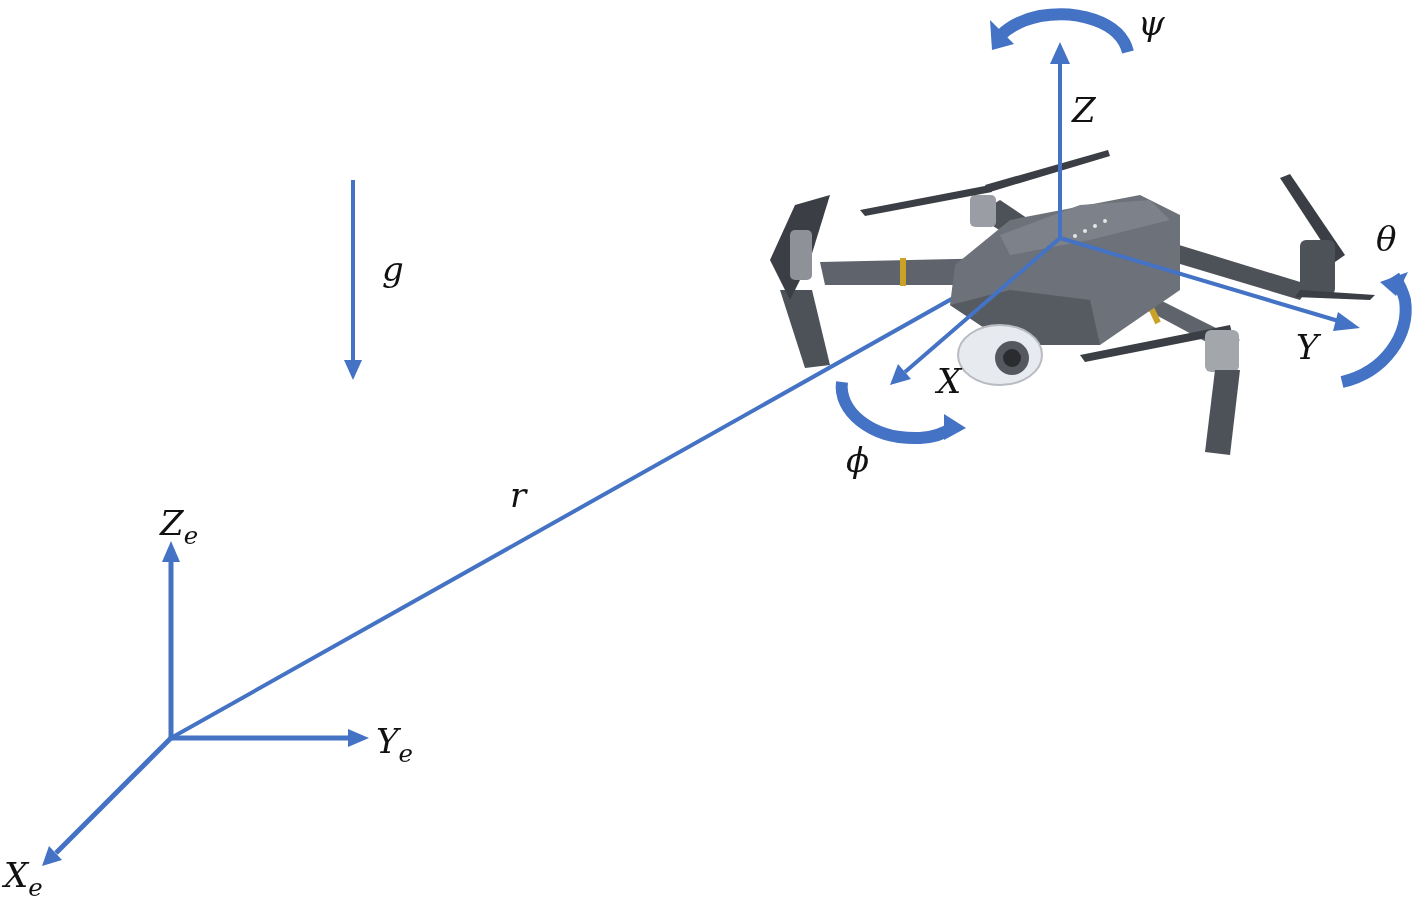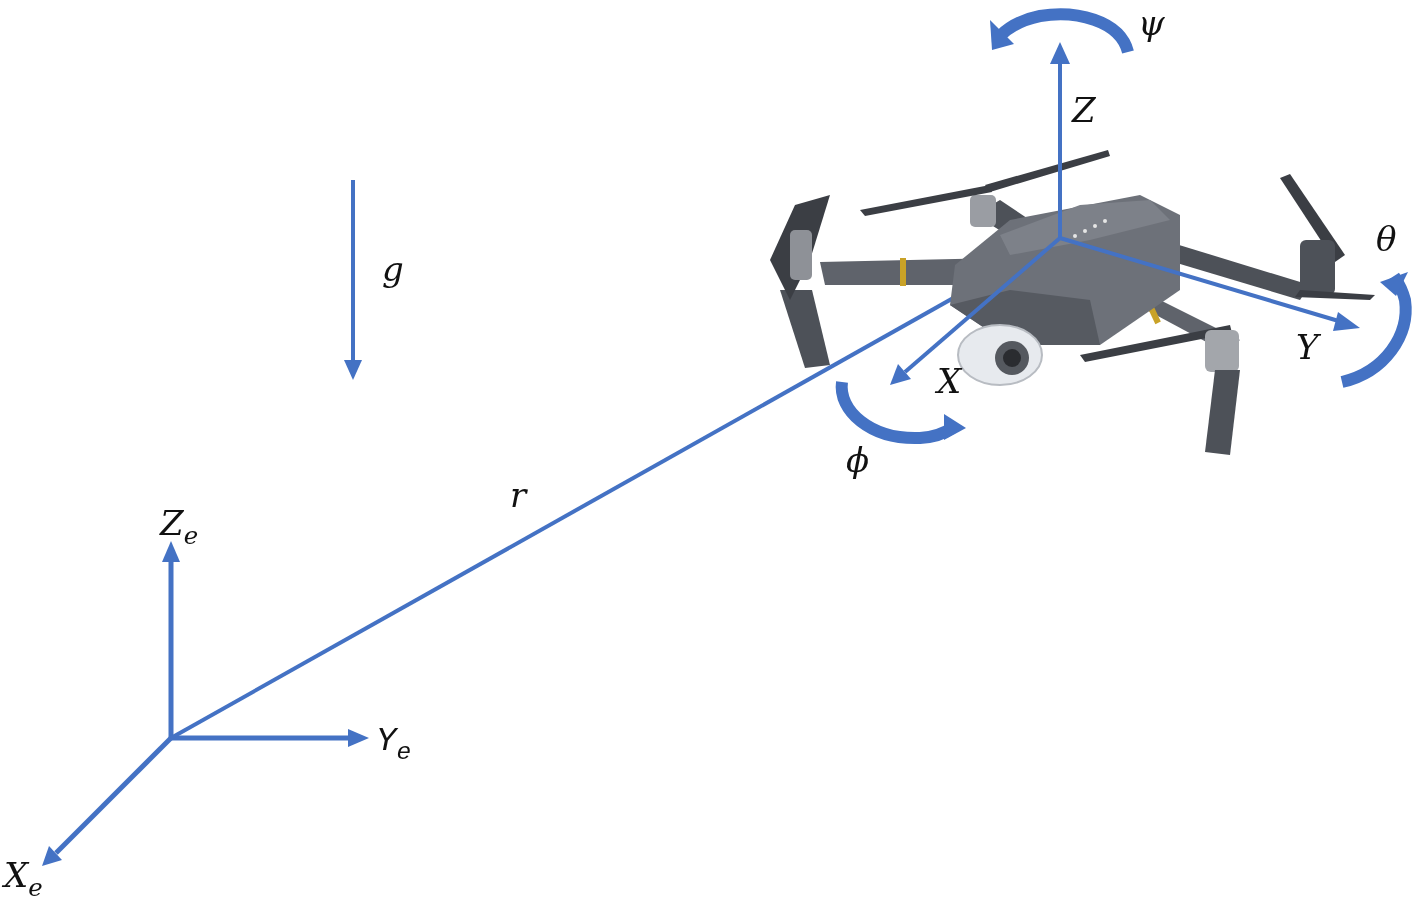--- a/index.html
+++ b/index.html
@@ -106,15 +106,15 @@
   <div class="lbl greek" style="left:1138px; top:6px;"><span>ψ</span></div>
   <div class="lbl big" style="left:1072px; top:93px;"><span>Z</span></div>
   <div class="lbl greek" style="left:1376px; top:222px;"><span>θ</span></div>
   <div class="lbl big" style="left:1296px; top:330px;"><span>Y</span></div>
   <div class="lbl big" style="left:937px; top:364px;"><span>X</span></div>
   <div class="lbl greek" style="left:846px; top:443px;"><span>ϕ</span></div>
   <div class="lbl big" style="left:382px; top:252px;"><span>g</span></div>
   <div class="lbl big" style="left:510px; top:478px;"><span>r</span></div>
 
   <div class="lbl big" style="left:160px; top:506px;"><span>Z</span><sub>e</sub></div>
-  <div class="lbl big" style="left:376px; top:724px;font-family:Liberation Mono, monospace;"><span>Y</span><sub>e</sub></div>
+  <div class="lbl big" style="left:376px; top:724px;"><span>Y</span><sub>e</sub></div>
   <div class="lbl big" style="left:4px; top:858px;font-style:italic;"><span>X</span><sub>e</sub></div>
 </div>
 
 </body></html>

